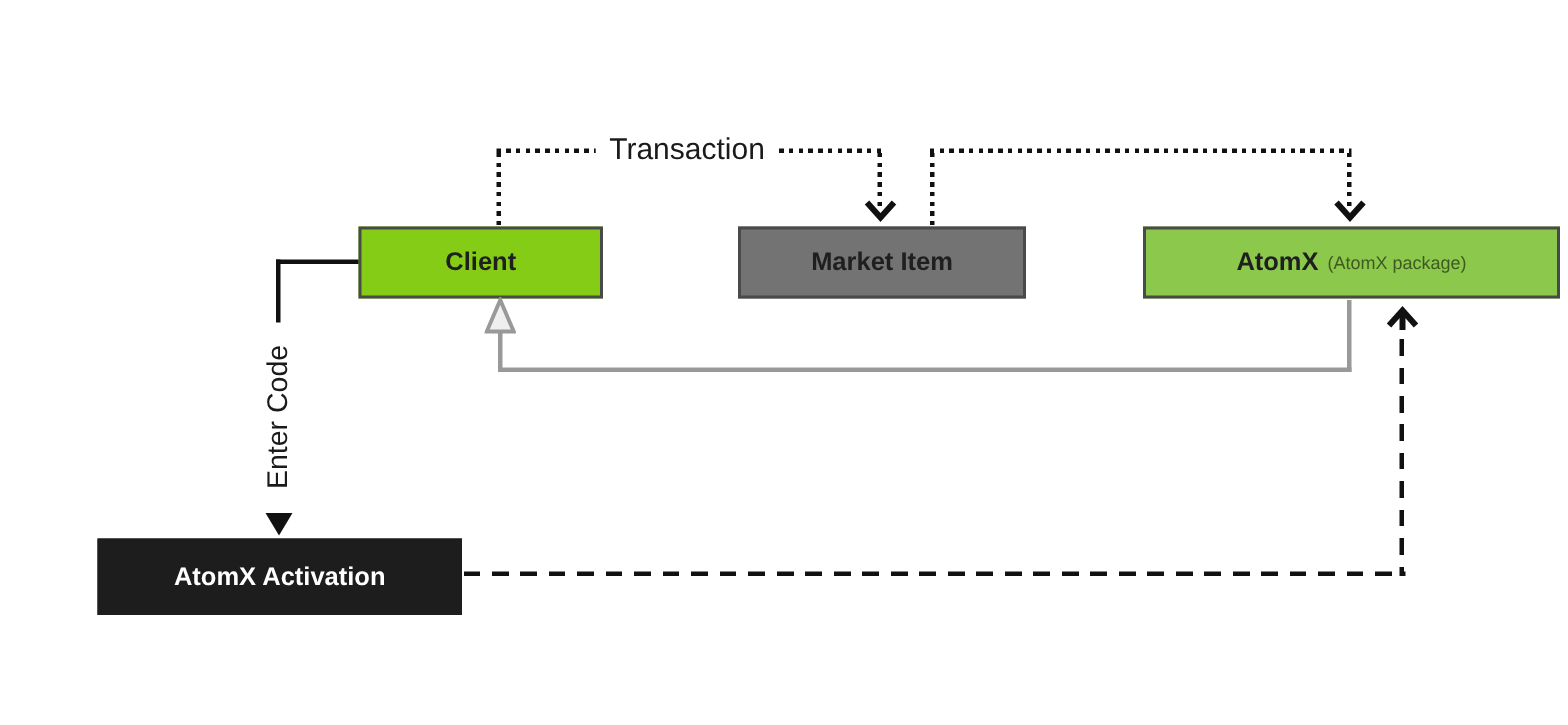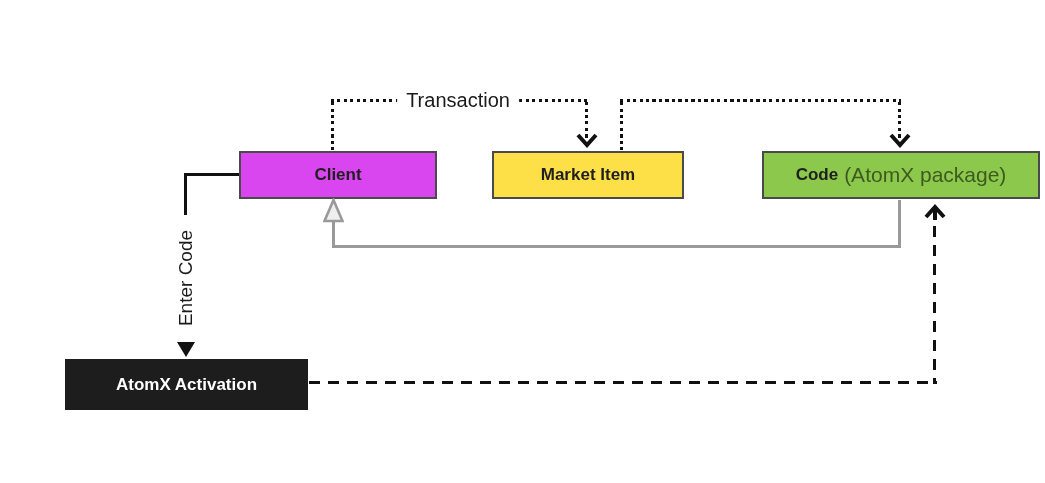--- a/index.html
+++ b/index.html
@@ -58,21 +58,21 @@
     z-index: 4;
     box-sizing: border-box;
     white-space: nowrap;
   }
   .node.dark {
     border: 2px solid #1d1d1d;
     color: #ffffff;
   }
   .node .sublabel {
     font-weight: normal;
-    font-size: 21px;
+    font-size: 12px;
     color: #3e5a21;
     margin-left: 6px;
   }
   
   .arrow { position: absolute; z-index: 5; }
   .tri-down-solid {
     position: absolute;
     z-index: 5;
     width: 0; height: 0;
     border-left: 9px solid transparent;
@@ -112,30 +112,30 @@
   <div class="edge-label vertical" style="left:154px; top:278px;">Enter Code</div>
   <div class="tri-down-solid" style="left:145px; top:342px;"></div>
 
   <div class="seg h dashed" style="left:277px; top:381px; width:628px;"></div>
   <div class="seg v dashed" style="left:901px; top:226px; height:158px;"></div>
   <svg class="arrow" style="left:892px; top:203px;" width="22" height="18" viewBox="0 0 22 18">
     <path d="M2 14 L11 4 L20 14" fill="none" stroke="#111" stroke-width="4"></path>
     <path d="M11 6 L11 17" stroke="#111" stroke-width="4"></path>
   </svg>
 
-  <div class="node" style="left: 207px; top: 151px; width: 198px; height: 48px; background-color: #d946ef;">
+  <div class="node" style="left: 207px; top: 151px; width: 163px; height: 48px; background-color: #84cc16;">
     <span>Client</span>
   </div>
 
-  <div class="node" style="left: 460px; top: 151px; width: 192px; height: 48px; background-color: #fde047;">
+  <div class="node" style="left: 460px; top: 151px; width: 192px; height: 48px; background-color: #737373;">
     <span>Market Item</span>
   </div>
 
   <div class="node" style="left: 730px; top: 151px; width: 278px; height: 48px; background-color: rgb(140, 200, 75);">
-    <span>Code</span>
+    <span>AtomX</span>
     <span class="sublabel">(AtomX package)</span>
   </div>
 
   <div class="node dark" style="left: 33px; top: 359px; width: 243px; height: 51px; background-color: rgb(29, 29, 29);">
     <span>AtomX Activation</span>
   </div>
 
 </div>
 
 </body></html>

